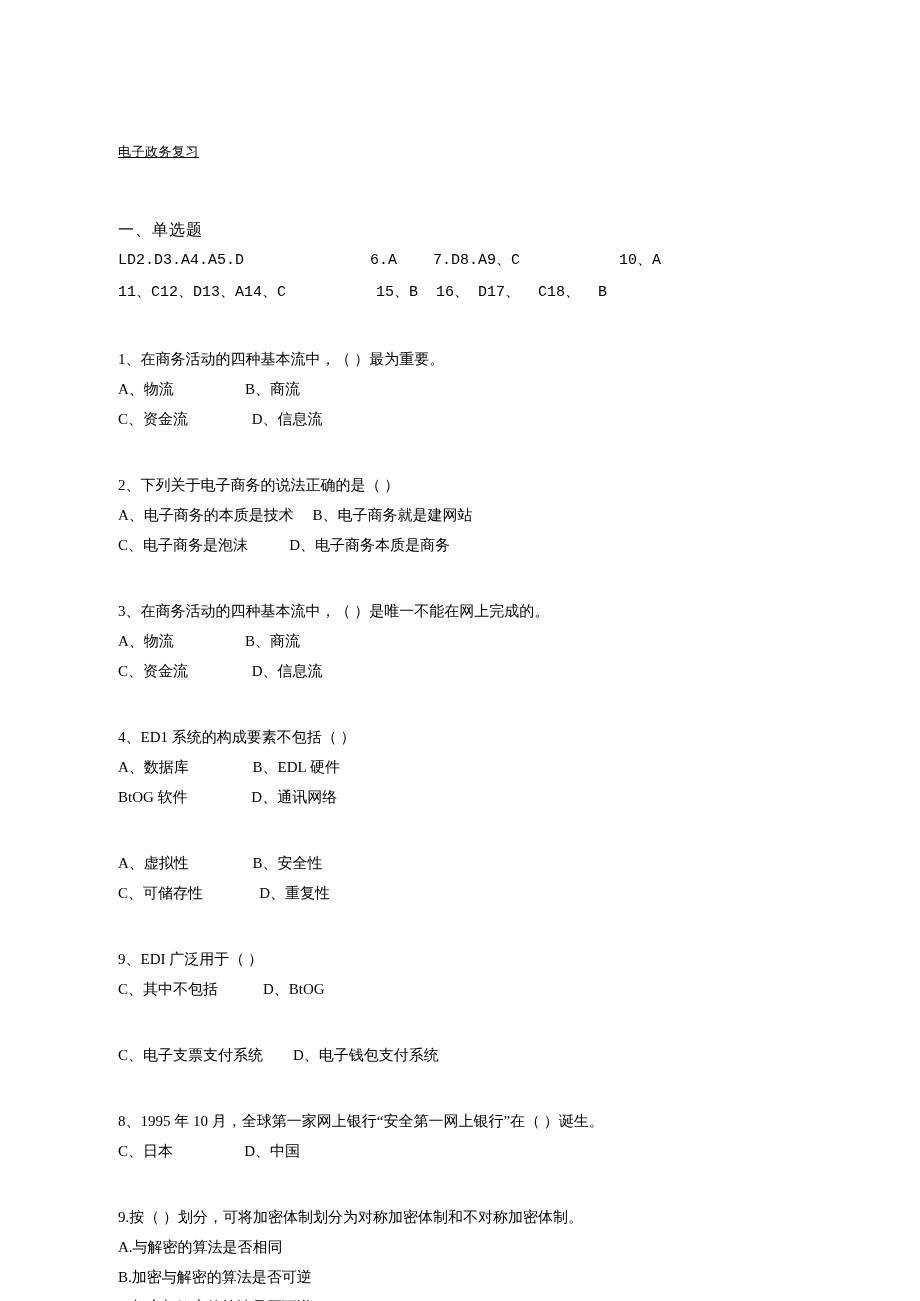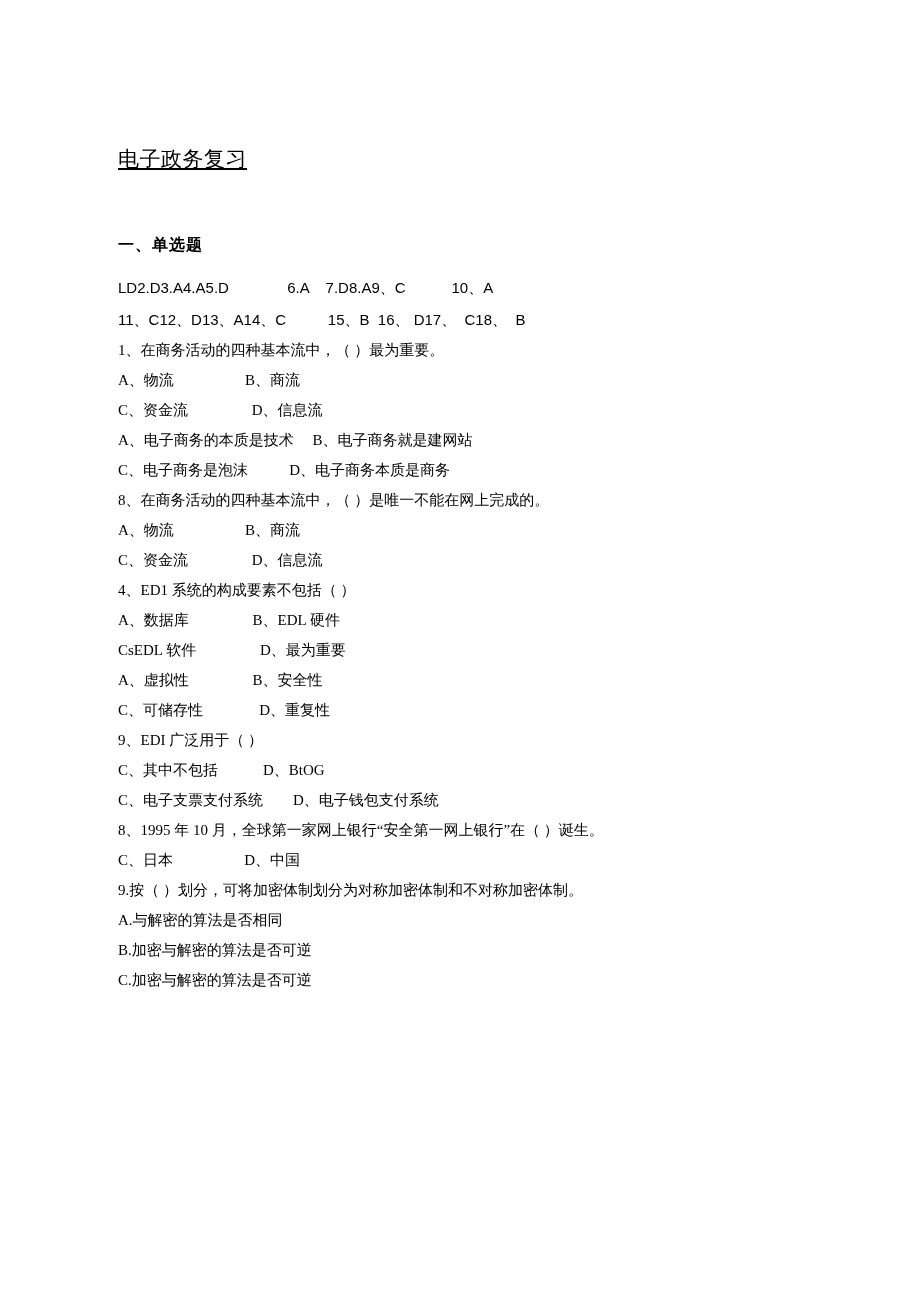--- a/index.html
+++ b/index.html
@@ -7,38 +7,39 @@
       width: 920px;
       height: 1301px;
       background: #ffffff;
       font-family: "SimSun", "宋体", serif;
       font-size: 15px;
       color: #000000;
       line-height: 1.9;
       padding: 140px 118px 60px 118px;
     }
     .title {
-      font-size: 21px;
+      font-size: 13px;
       text-decoration: underline;
       margin-bottom: 50px;
       letter-spacing: 0.5px;
     }
     .section-header {
       font-size: 16px;
-      font-weight: bold;
-      margin-bottom: 12px;
+      font-weight: normal;
+      margin-bottom: 0;
       letter-spacing: 1px;
     }
     .answer-row {
       white-space: pre;
-      font-family: Liberation Sans, sans-serif;
+      font-family: Liberation Mono, monospace;
       line-height: 2.1;
     }
     .question-block {
       line-height: 2.0;
+      margin-top: 36px;
     }
     .q-text {
       margin-top: 0;
     }
     .opt-row {
       white-space: pre;
     }
   </style>
 </head>
 <body>
@@ -50,34 +51,35 @@
 <div class="answer-row">LD2.D3.A4.A5.D              6.A    7.D8.A9、C           10、A</div>
 <div class="answer-row">11、C12、D13、A14、C          15、B  16、 D17、  C18、  B</div>
 
 <div class="question-block">
   <div class="q-text">1、在商务活动的四种基本流中，（      ）最为重要。</div>
   <div class="opt-row">A、物流                   B、商流</div>
   <div class="opt-row">C、资金流                 D、信息流</div>
 </div>
 
 <div class="question-block">
+  <div class="q-text">2、下列关于电子商务的说法正确的是（      ）</div>
   <div class="opt-row">A、电子商务的本质是技术     B、电子商务就是建网站</div>
   <div class="opt-row">C、电子商务是泡沫           D、电子商务本质是商务</div>
 </div>
 
 <div class="question-block">
-  <div class="q-text">8、在商务活动的四种基本流中，（      ）是唯一不能在网上完成的。</div>
+  <div class="q-text">3、在商务活动的四种基本流中，（      ）是唯一不能在网上完成的。</div>
   <div class="opt-row">A、物流                   B、商流</div>
   <div class="opt-row">C、资金流                 D、信息流</div>
 </div>
 
 <div class="question-block">
   <div class="q-text">4、ED1 系统的构成要素不包括（     ）</div>
   <div class="opt-row">A、数据库                 B、EDL 硬件</div>
-  <div class="opt-row">CsEDL 软件                 D、最为重要</div>
+  <div class="opt-row">BtOG 软件                 D、通讯网络</div>
 </div>
 
 <div class="question-block">
   <div class="opt-row">A、虚拟性                 B、安全性</div>
   <div class="opt-row">C、可储存性               D、重复性</div>
 </div>
 
 <div class="question-block">
   <div class="q-text">9、EDI 广泛用于（     ）</div>
   <div class="opt-row">C、其中不包括            D、BtOG</div>

